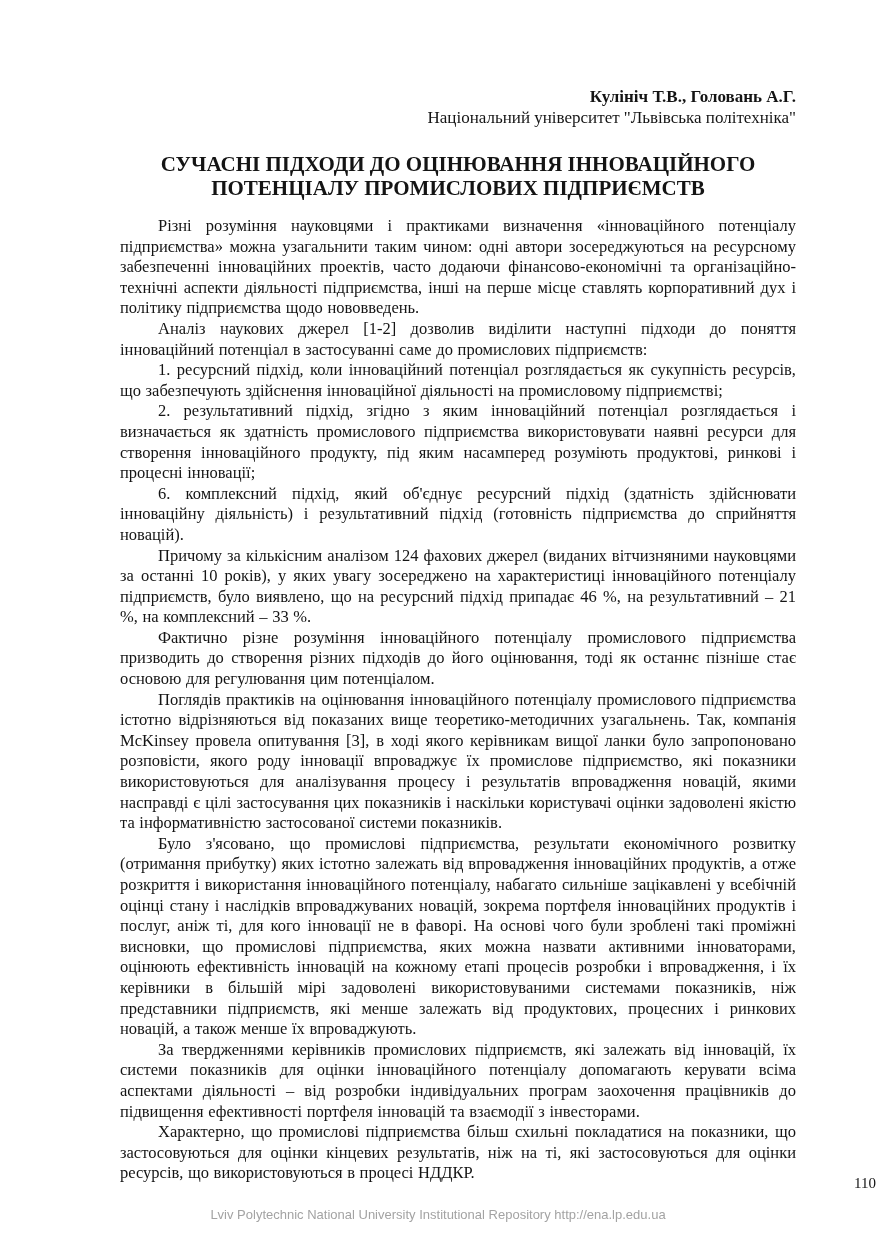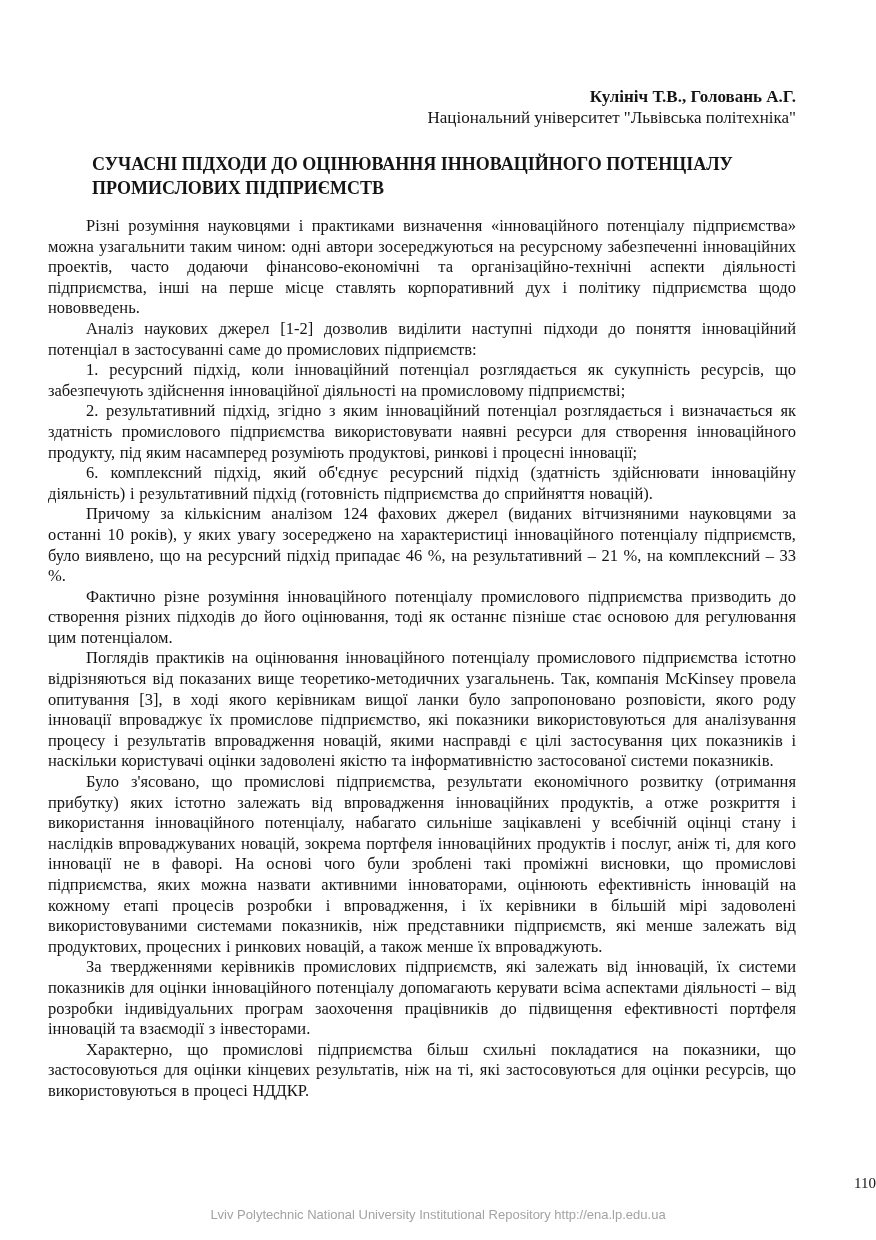--- a/index.html
+++ b/index.html
@@ -7,41 +7,41 @@
     padding: 0;
     background: #ffffff;
   }
   .page {
     position: relative;
     width: 876px;
     height: 1240px;
     margin: 0 auto;
     background: #ffffff;
     box-sizing: border-box;
-    padding: 86px 80px 0 48px;
+    padding: 86px 80px 0 120px;
     font-family: "Liberation Serif", "DejaVu Serif", serif;
     color: #141414;
     overflow: hidden;
   }
   .byline {
     text-align: right;
     font-weight: bold;
     font-size: 17px;
     line-height: 21px;
   }
   .affiliation {
     text-align: right;
     font-size: 17px;
     line-height: 21px;
   }
   h1.title {
     margin: 24px auto 16px auto;
     max-width: 660px;
-    text-align: left;
-    font-size: 18px;
+    text-align: center;
+    font-size: 21px;
     line-height: 24px;
     font-weight: bold;
   }
   .body-text p {
     margin: 0;
     font-size: 16.5px;
     line-height: 20.6px;
     text-align: justify;
     text-indent: 38px;
     word-spacing: 0.5px;

